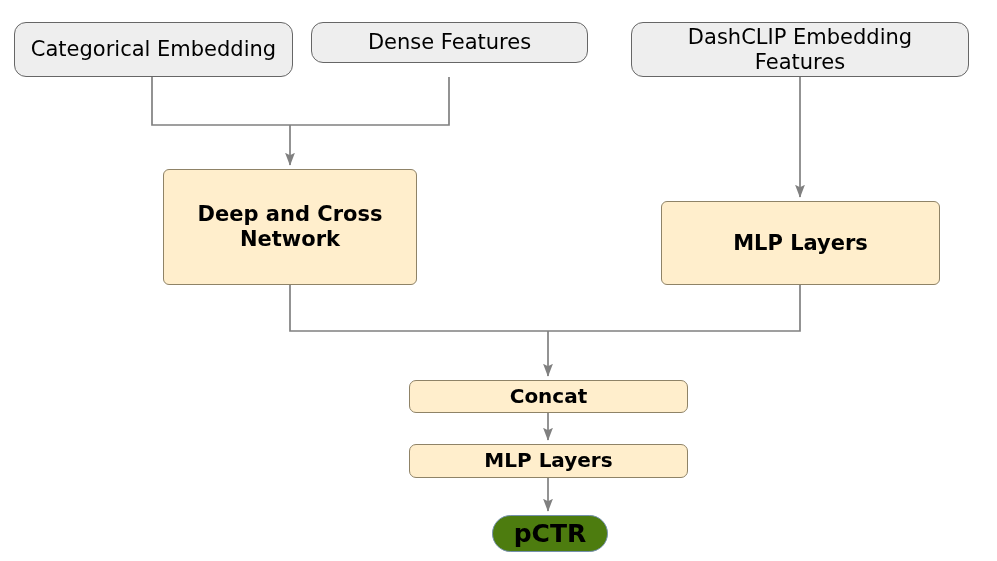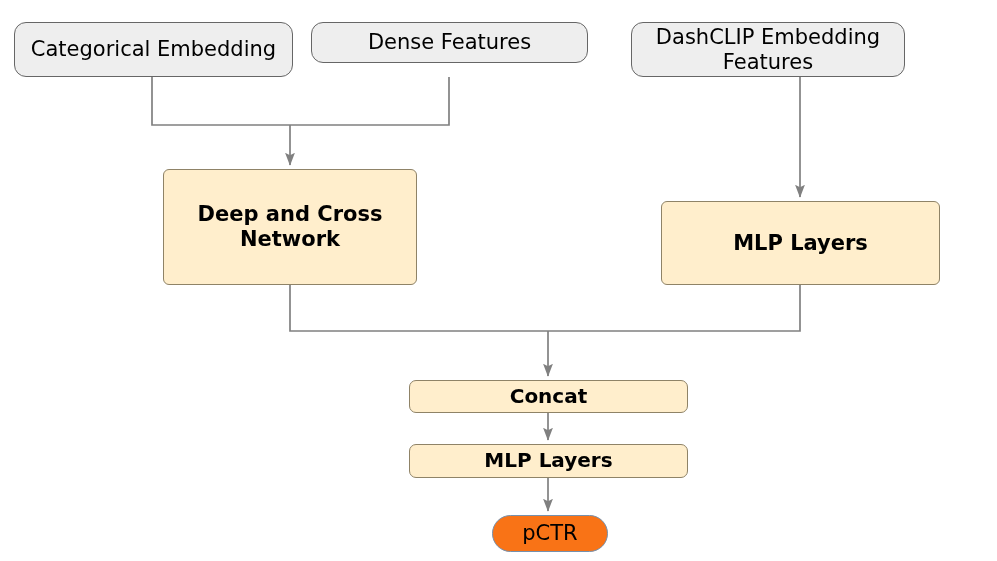--- a/index.html
+++ b/index.html
@@ -52,25 +52,25 @@
     font-weight: 700;
   }
   .node-process-small {
     background: #ffeecc;
     border: 1px solid #8f8367;
     border-radius: 7px;
     font-size: 20px;
     font-weight: 700;
   }
   .node-output {
-    background: #f97316;
+    background: #4d7c0f;
     border: 1px solid #7590ad;
     border-radius: 19px;
-    font-size: 21px;
-    font-weight: 400;
+    font-size: 25px;
+    font-weight: 700;
   }
   .node-label {
     display: block;
     padding: 0 8px;
     white-space: pre-line;
   }
 </style>
 </head>
 <body>
 
@@ -106,21 +106,21 @@
   </svg>
 
   <div class="node-box node-input" style="left:14px; top:22px; width:279px; height:55px;">
     <span class="node-label">Categorical Embedding</span>
   </div>
 
   <div class="node-box node-input" style="left:311px; top:22px; width:277px; height:41px;">
     <span class="node-label">Dense Features</span>
   </div>
 
-  <div class="node-box node-input" style="left:631px; top:22px; width:274px; height:55px;">
+  <div class="node-box node-input" style="left:631px; top:22px; width:338px; height:55px;">
     <span class="node-label">DashCLIP Embedding Features</span>
   </div>
 
   <div class="node-box node-process" style="left:163px; top:169px; width:254px; height:116px;">
     <span class="node-label">Deep and Cross
 Network</span>
   </div>
 
   <div class="node-box node-process" style="left:661px; top:201px; width:279px; height:84px;">
     <span class="node-label">MLP Layers</span>

